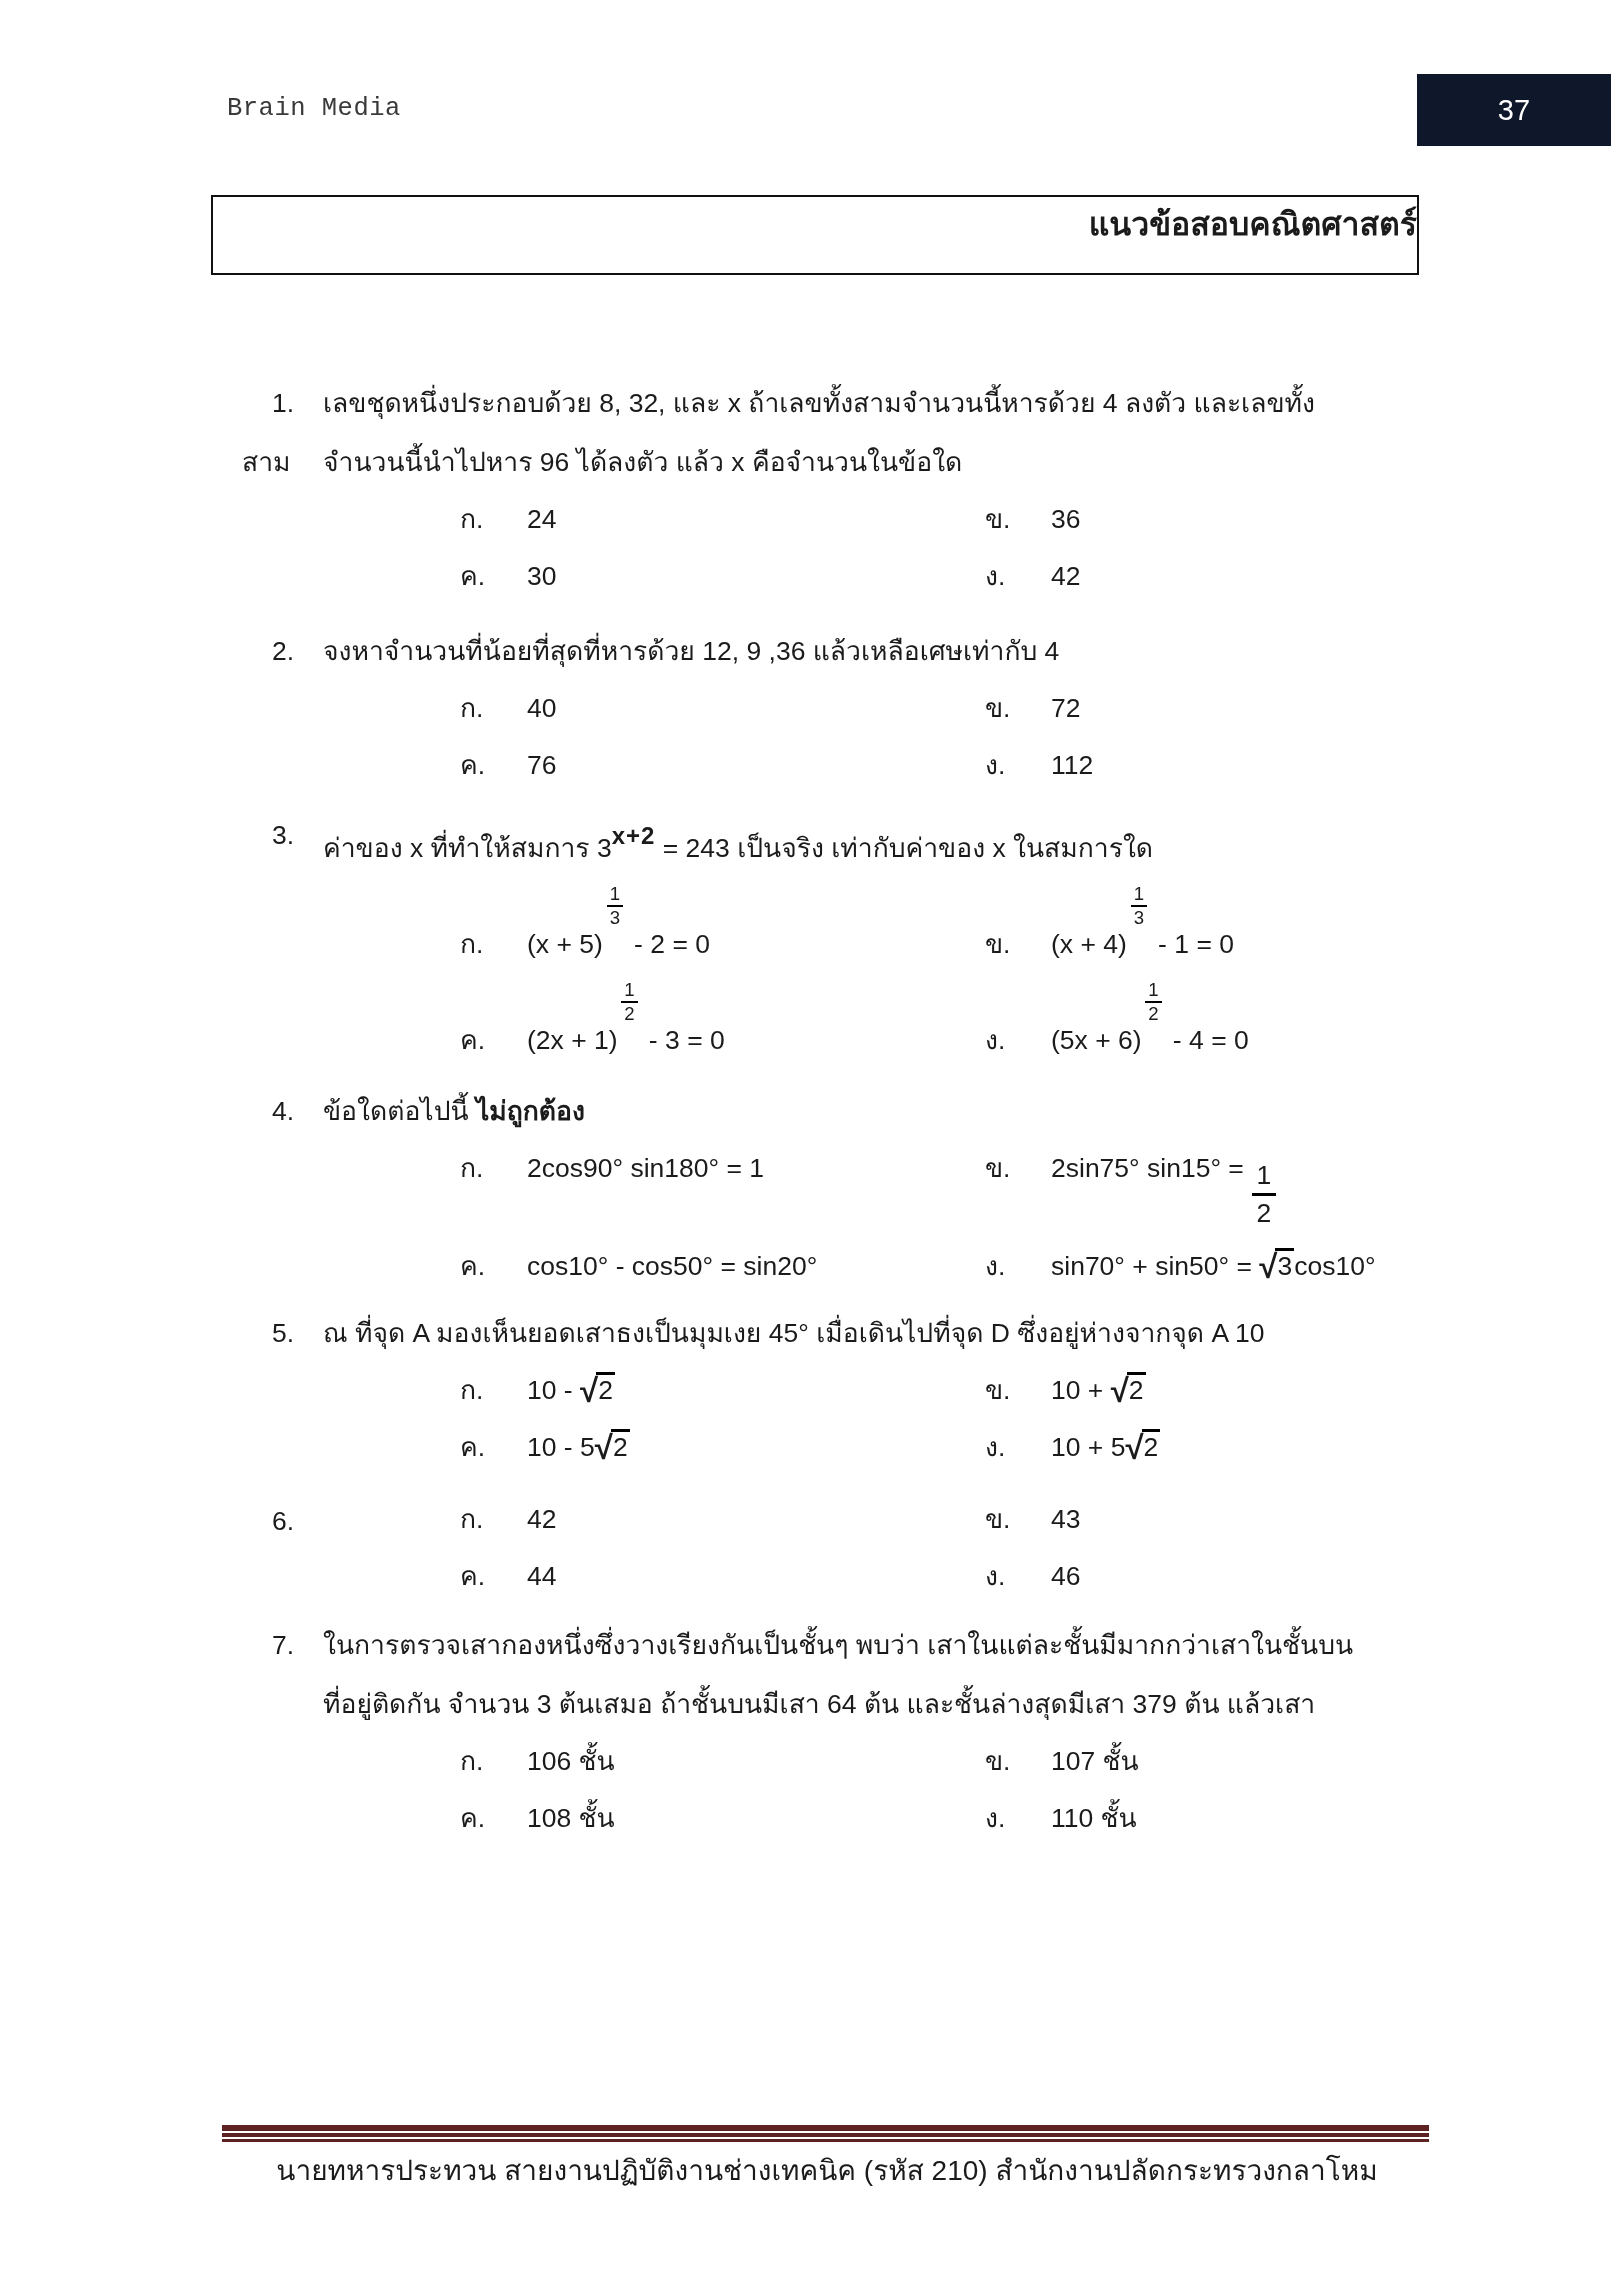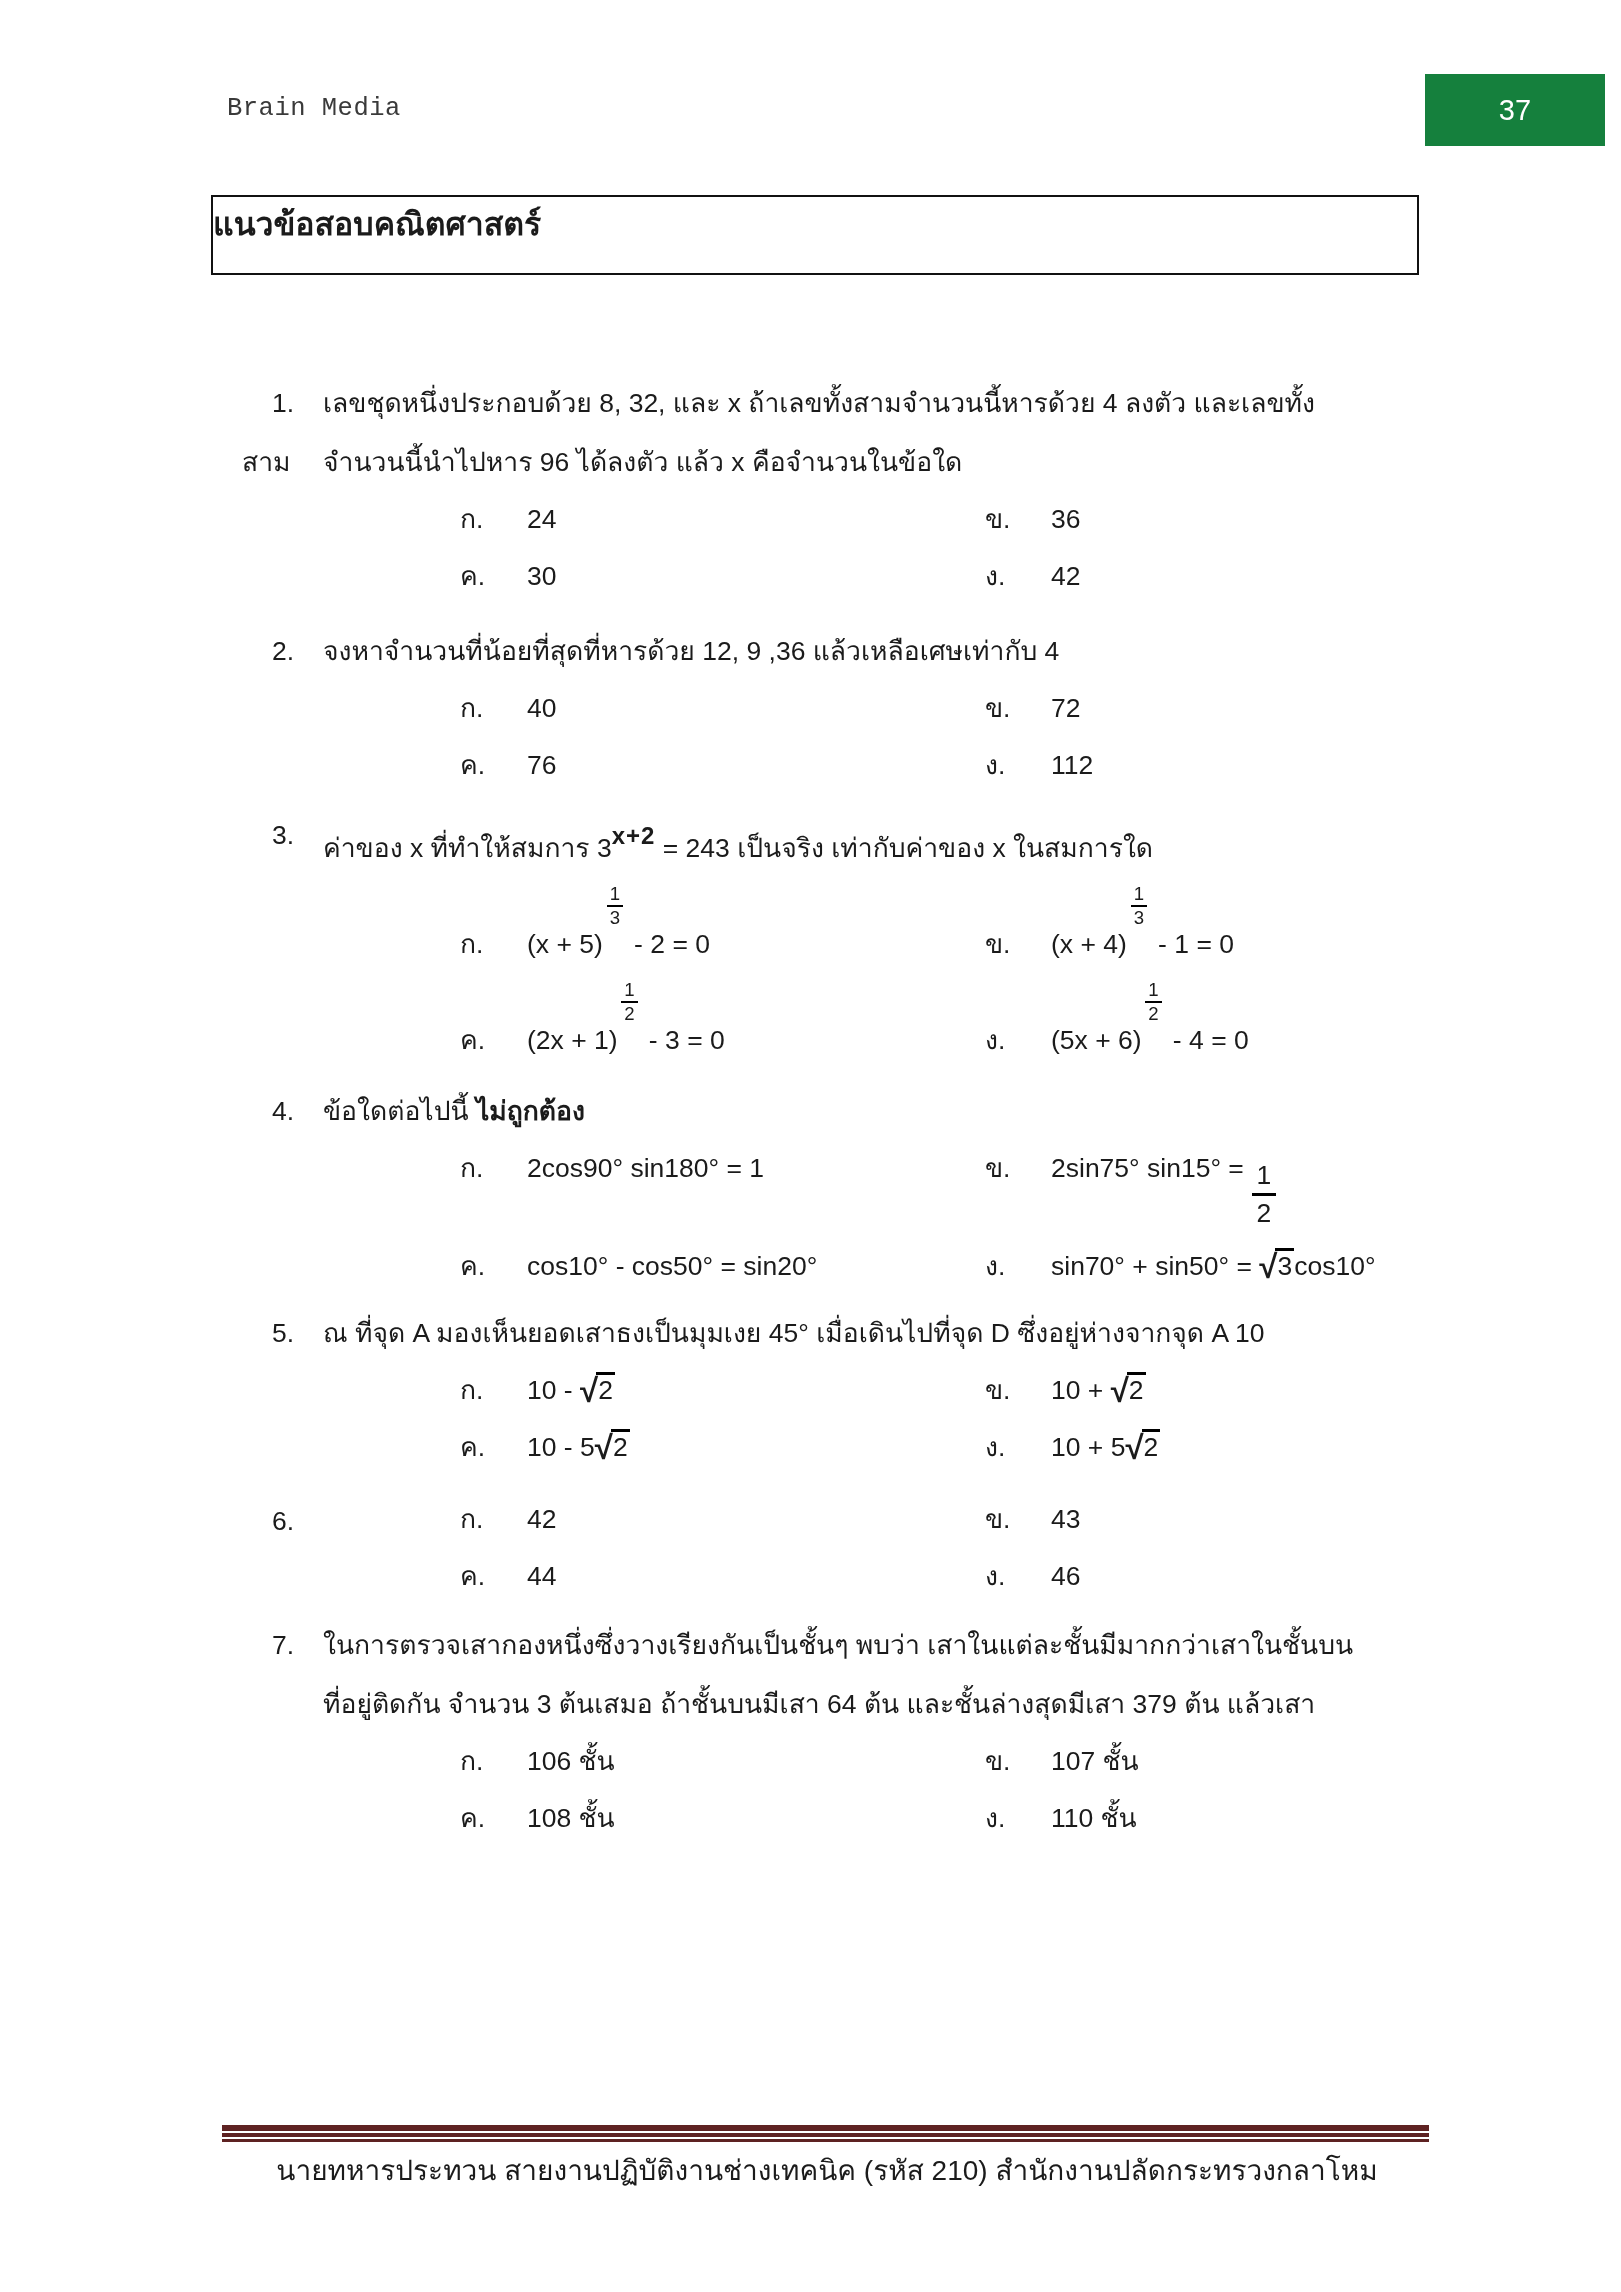--- a/index.html
+++ b/index.html
@@ -10,31 +10,31 @@
     overflow:hidden;
     font-family:"Liberation Sans","DejaVu Sans",sans-serif;
     color:#1b1b1b;
   }
   
   .header-left{
     position:absolute;left:227px;top:94px;
     font-size:25.5px;color:#3a3a3a;letter-spacing:0.5px;font-family:Liberation Mono, monospace;
   }
   .page-number-badge{
-    position:absolute;right:16px;top:74px;width:180px;height:72px;
-    background:#15803d;display:flex;align-items:center;justify-content:center;
+    position:absolute;right:10px;top:74px;width:194px;height:72px;
+    background:#0f172a;display:flex;align-items:center;justify-content:center;
   }
   .page-number-badge span{color:#fff;font-size:29px;}
   
   .title-box{
     position:absolute;left:211px;top:195px;width:1208px;height:80px;
     border:2.9px solid #111;box-sizing:border-box;
   }
   .title-box .title-text{
-    display:block;text-align:left;font-size:32px;font-weight:700;
+    display:block;text-align:right;font-size:32px;font-weight:700;
     line-height:47px;padding-top:3.9px;
   }
   
   .questions{position:absolute;left:225px;top:374px;width:1208px;}
   .question{position:relative;}
   .qline{position:relative;padding-left:98px;font-size:26.5px;line-height:59px;white-space:nowrap;}
   .qnum{position:absolute;left:47px;top:0;}
   .hang{position:absolute;left:17px;top:0;}
   .seg-bold{font-weight:700;}
   .seg-sup{font-size:24px;vertical-align:12.7px;letter-spacing:1px;font-weight:bold;}

